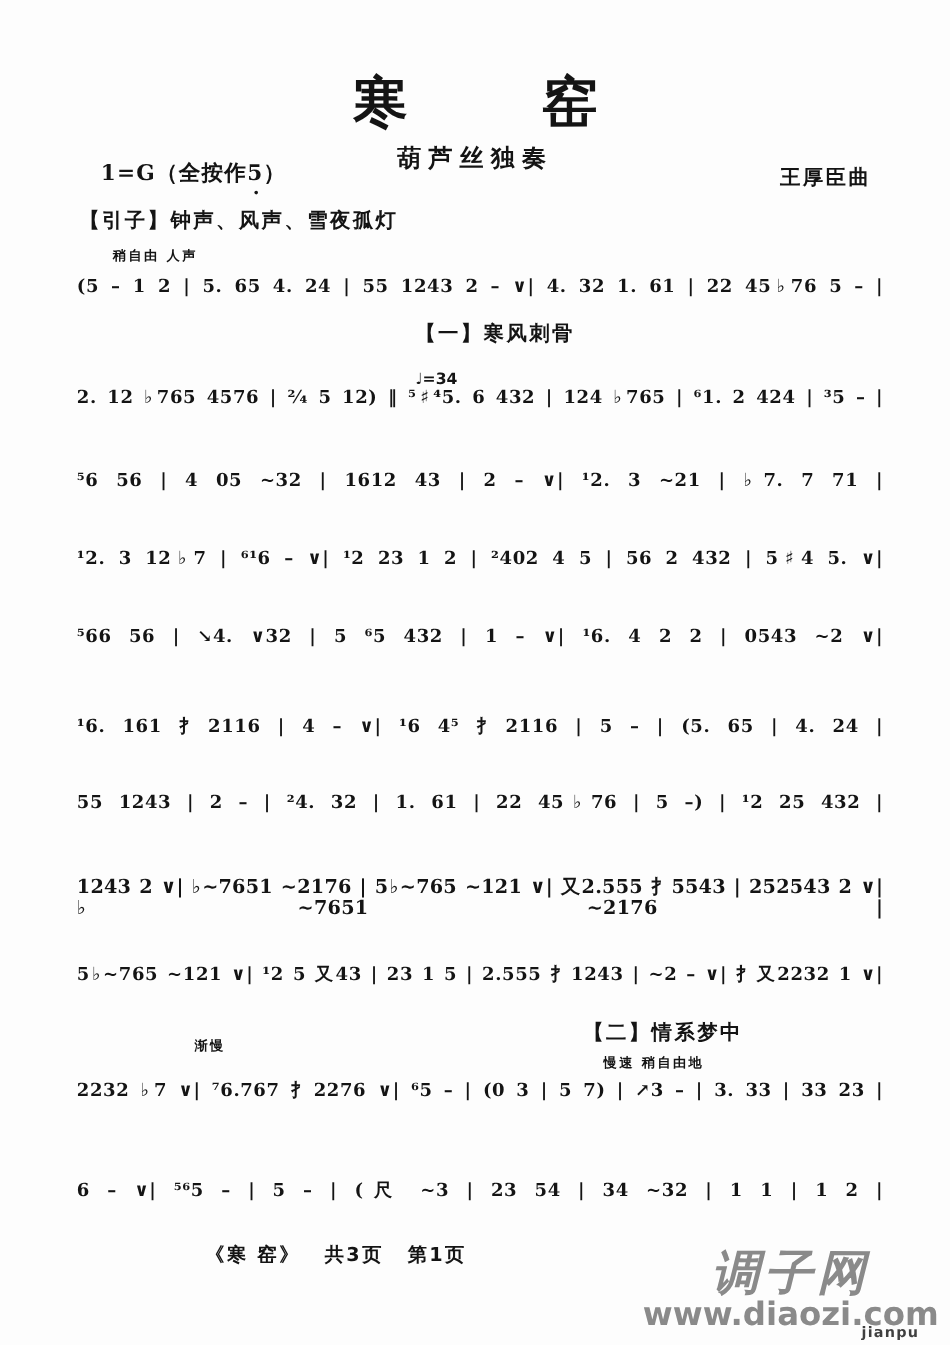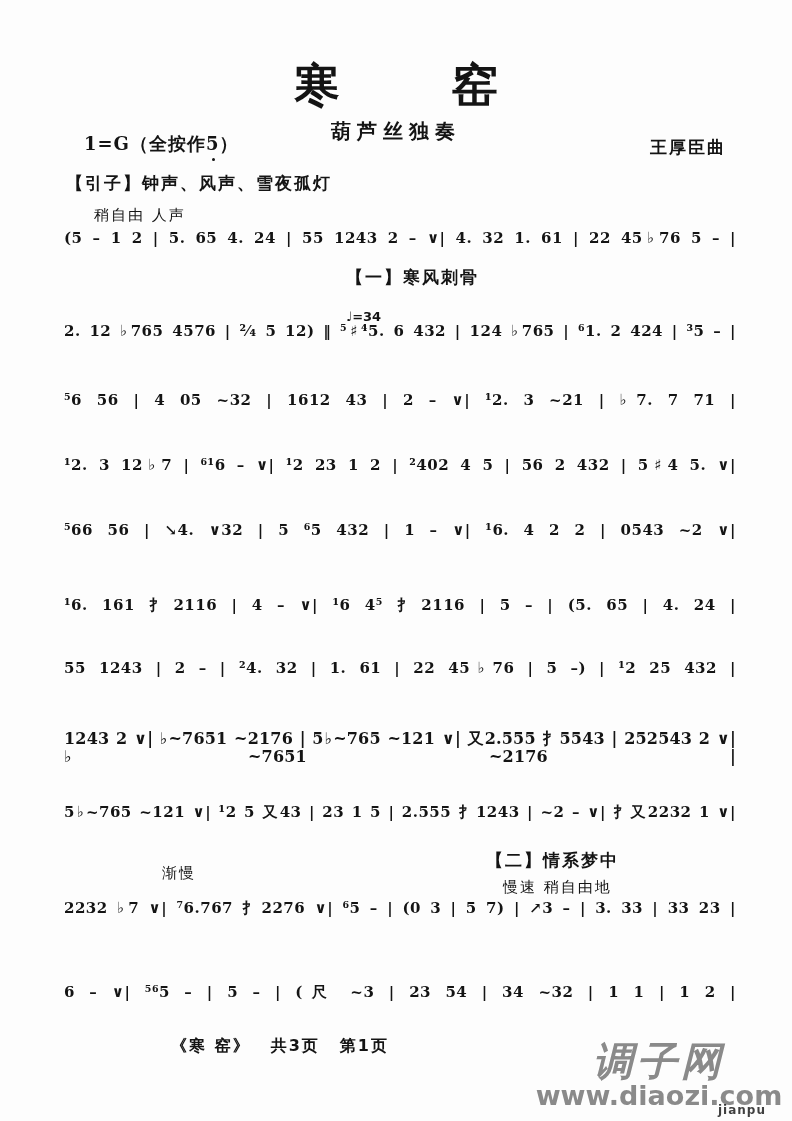--- a/index.html
+++ b/index.html
@@ -18,21 +18,21 @@
     letter-spacing:112px;margin-right:-112px;
     display:inline-block;white-space:nowrap;
   }
   .subtitle{left:0;right:0;top:118px;text-align:center;font-size:20px;font-weight:bold;letter-spacing:6px;}
   .keysig{left:84px;top:132px;font-size:18px;font-weight:bold;letter-spacing:1px;}
   .keysig .lowdot{position:relative;}
   .keysig .lowdot::after{content:"";position:absolute;left:46%;bottom:-7px;width:3px;height:3px;border-radius:50%;background:#141414;}
   .composer{right:66px;top:136px;font-size:17px;font-weight:bold;letter-spacing:2px;}
   .intro-label{left:66px;top:172px;font-size:17px;font-weight:bold;letter-spacing:2px;}
 
-  .ann{font-size:15px;font-weight:normal;letter-spacing:2px;}
+  .ann{font-size:11px;font-weight:bold;letter-spacing:2px;}
   .sect{font-size:17px;font-weight:bold;letter-spacing:2px;}
   .metro{font-size:13px;font-weight:bold;font-family:"DejaVu Sans",sans-serif;letter-spacing:0;}
 
   .mline{
     left:64px;right:56px;
     font-size:15px;font-weight:bold;letter-spacing:0.5px;
     text-align:justify;text-align-last:justify;
     white-space:normal;line-height:1.1;
   }
   .mline.dense{font-size:16px;letter-spacing:0.2px;}

